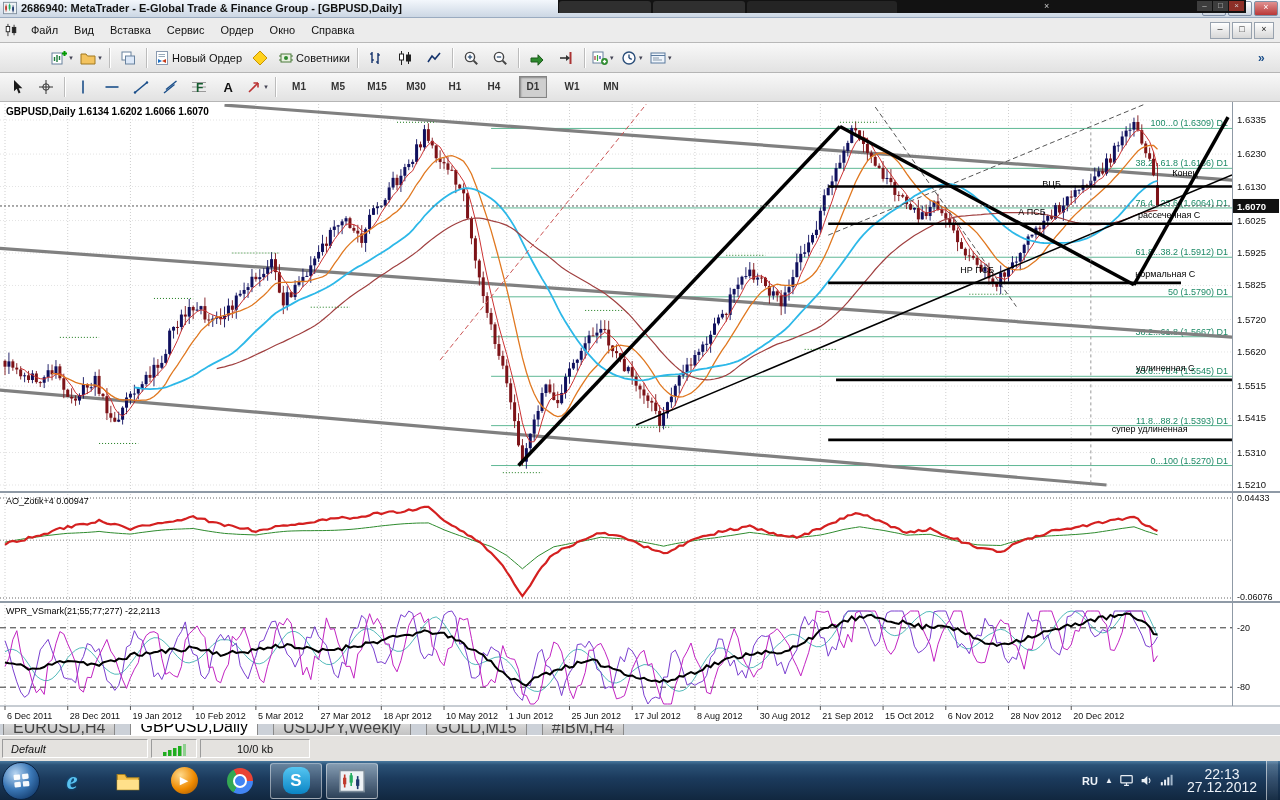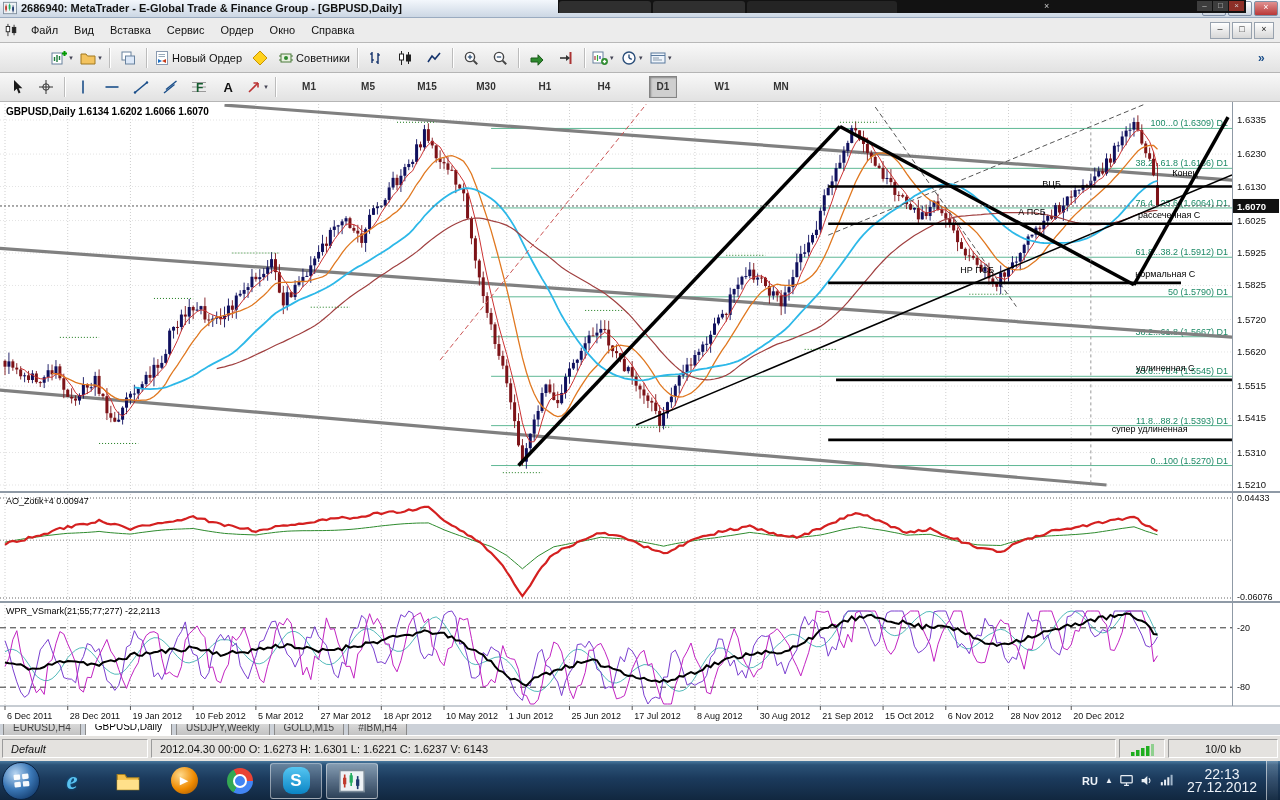--- a/index.html
+++ b/index.html
@@ -35,31 +35,31 @@
   
   .toolbar{background:linear-gradient(#f8f8f8,#e2e2e2);border-bottom:1px solid #b5b5b5;display:flex;align-items:center;padding:1px 3px;gap:1px;}
   #toolbar1{height:27px;padding-left:48px;}
   #toolbar2{height:26px;}
   .tbtn{height:22px;min-width:22px;border:1px solid transparent;border-radius:2px;display:flex;align-items:center;justify-content:center;gap:2px;padding:0 2px;}
   .icsvg{width:16px;height:16px;display:block;}
   .tbtn .lbl{font-size:11px;color:#111;white-space:nowrap;}
   .caret{font-size:7px;color:#445;}
   .tsep{width:1px;height:20px;background:#bcbcbc;margin:0 3px;box-shadow:1px 0 0 #fff;}
   .spacer{flex:1;}
-  .tf-btn{height:20px;min-width:26px;border:1px solid transparent;font-size:10px;font-weight:bold;color:#333;display:flex;align-items:center;justify-content:center;margin:0 15px;}
+  .tf-btn{height:20px;min-width:26px;border:1px solid transparent;font-size:10px;font-weight:bold;color:#333;display:flex;align-items:center;justify-content:center;margin:0 5px;}
   .tf-btn.active{background:#cfcfcf;border:1px solid #848484;box-shadow:inset 1px 1px 2px rgba(0,0,0,.35);}
 
   
   #chart-wrap{position:relative;height:622px;background:#fff;}
   #chart-svg{position:absolute;left:0;top:0;}
   #chart-svg text{font-family:"Liberation Sans",sans-serif;}
 
   
   .tabsbar{height:19px;background:#ccd1d8;border-top:1px solid #949494;display:flex;align-items:flex-end;padding:0 3px;}
-  .tab{font-size:10px;padding:2px 9px 1px;margin-right:4px;background:linear-gradient(#e0e0e0,#c3c3c3);border:1px solid #8a8a8a;border-bottom:none;border-radius:3px 3px 0 0;color:#444;line-height:12px;}
+  .tab{font-size:16px;padding:2px 9px 1px;margin-right:15px;background:linear-gradient(#e0e0e0,#c3c3c3);border:1px solid #8a8a8a;border-bottom:none;border-radius:3px 3px 0 0;color:#444;line-height:12px;}
   .tab.active{background:#fff;color:#000;padding-bottom:2px;}
 
   
   .statusbar{height:23px;background:#e4e2df;border-top:1px solid #fff;display:flex;align-items:center;font-size:11px;padding:1px 2px;gap:3px;color:#111;}
   .scell{height:17px;border:1px solid;border-color:#9b9b9b #fff #fff #9b9b9b;display:flex;align-items:center;padding:0 8px;white-space:nowrap;overflow:hidden;}
   .c1{width:552px;}
   .c2{width:128px;font-style:italic;}
   .c3{flex:1;}
   .c4{width:40px;justify-content:center;padding:0 2px;}
   .c5{width:92px;justify-content:center;}
@@ -1147,21 +1147,20 @@
     <div class="tabsbar" id="tabsbar">
         <span class="tab">EURUSD,H4</span>
         <span class="tab active">GBPUSD,Daily</span>
         <span class="tab">USDJPY,Weekly</span>
         <span class="tab">GOLD,M15</span>
         <span class="tab">#IBM,H4</span>
       </div>
 
     <div class="statusbar">
       <span class="scell c2">Default</span>
-      <span class="scell c3">2012.04.30 00:00   O: 1.6273   H: 1.6301   L: 1.6221   C: 1.6237   V: 6143</span>
       <span class="scell c4">
           <svg class="tray-ic" id="conn-bars" viewBox="0 0 24 14" style="width:24px;height:14px;">
             <rect x="1" y="10" width="3.5" height="4" fill="#1fae1f"></rect>
             <rect x="6" y="8" width="3.5" height="6" fill="#1fae1f"></rect>
             <rect x="11" y="6" width="3.5" height="8" fill="#1fae1f"></rect>
             <rect x="16" y="4" width="3.5" height="10" fill="#1fae1f"></rect>
             <rect x="21" y="2" width="3.5" height="12" fill="#8fd08f"></rect>
           </svg>
         </span>
       <span class="scell c5">10/0 kb</span>

